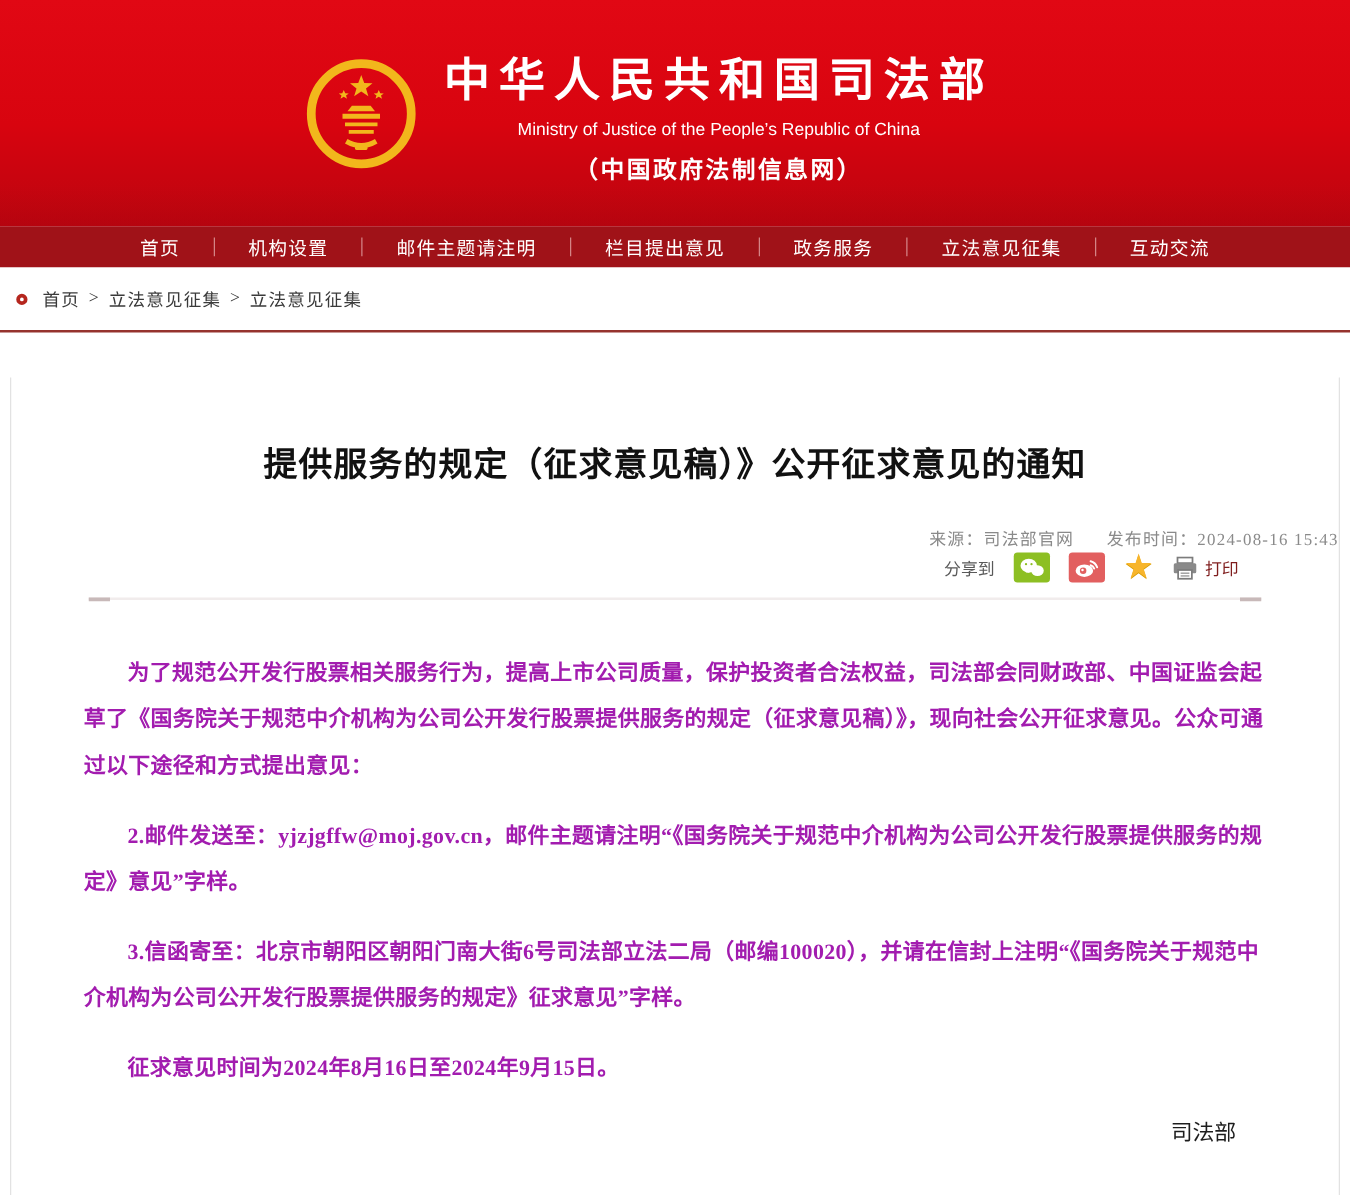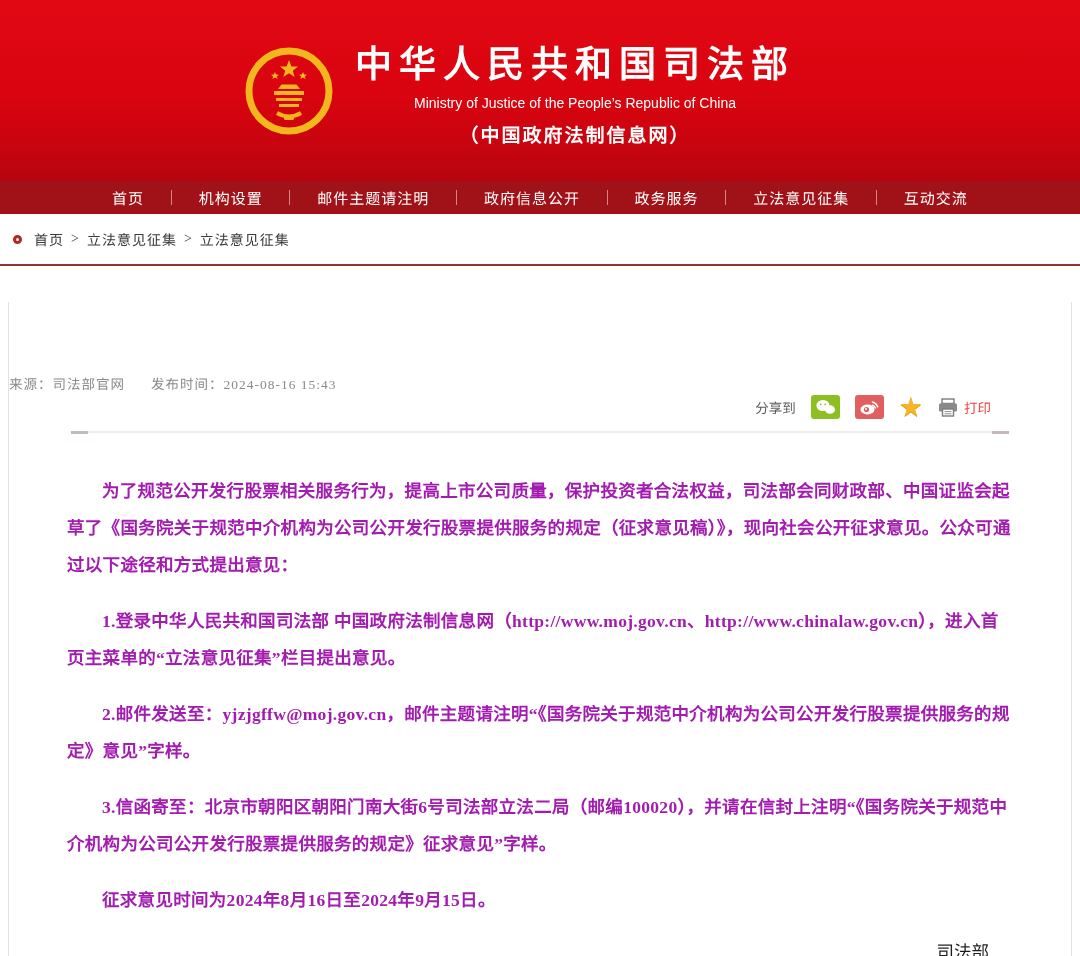--- a/index.html
+++ b/index.html
@@ -33,32 +33,32 @@
   .crumb-sep { margin:0 7px; color:#555; }
   .red-rule { height:2px; background:#96332e; }
 
   
   .card { margin:0 8px; height:724px; background:#fff; border:1px solid #e2e2e2; border-top:none; }
 
   .article-title { margin-top:36px; text-align:center; font-size:27px; font-weight:bold;
                    color:#111; line-height:47px; letter-spacing:1px; }
 
   .meta-band { position:relative; height:66px; margin-top:16px; }
-  .meta-line { text-align:left; font-size:13.5px; color:#8a8a8a; padding-top:8px; letter-spacing:1px; }
+  .meta-line { text-align:right; font-size:13.5px; color:#8a8a8a; padding-top:8px; letter-spacing:1px; }
   .meta-line .gap { display:inline-block; width:26px; }
   .share-row { position:absolute; right:80px; top:30px; display:flex; align-items:center; gap:15px; }
   .share-label { font-size:13.5px; color:#595959;text-align:right; }
   .share-badge { width:29px; height:24px; border-radius:3px; display:flex; align-items:center;
                  justify-content:center; cursor:pointer; }
   .badge-wechat { background:#8dbf23; }
   .badge-weibo  { background:#e25f5f; }
   .star-icon { font-size:27px; line-height:24px; color:#f7b52c; cursor:pointer;
                font-family:"DejaVu Sans",sans-serif; text-shadow:0 1px 0 #d89c00; }
   .print-group { display:flex; align-items:center; gap:6px; cursor:pointer; }
-  .print-label { font-size:13.5px; color:#ef4444; }
+  .print-label { font-size:13.5px; color:#7f1d1d; }
 
   .divider { margin:0 62px; border-top:2px solid #f1ecec; position:relative; }
   .divider::before, .divider::after { content:""; position:absolute; top:-2px; height:3px; width:17px;
                background:#c8b9b9; }
   .divider::before { left:0; } .divider::after { right:0; }
 
   
   .article-body { padding:40px 58px 0; }
   .article-body p { font-size:17.5px; color:#a21caf; line-height:37px; text-indent:2em;
                     margin-bottom:19px; letter-spacing:.3px;font-weight:bold; }
@@ -91,21 +91,21 @@
   </div>
 </header>
 
 <nav class="nav">
   <div class="nav-item">首页</div>
   <div class="nav-sep"></div>
   <div class="nav-item">机构设置</div>
   <div class="nav-sep"></div>
   <div class="nav-item">邮件主题请注明</div>
   <div class="nav-sep"></div>
-  <div class="nav-item">政府信息公开</div>
+  <div class="nav-item">栏目提出意见</div>
   <div class="nav-sep"></div>
   <div class="nav-item">政务服务</div>
   <div class="nav-sep"></div>
   <div class="nav-item">立法意见征集</div>
   <div class="nav-sep"></div>
   <div class="nav-item">互动交流</div>
 </nav>
 
 <div class="crumb-row">
   <span class="crumb-dot"></span>
@@ -114,20 +114,21 @@
   <span>立法意见征集</span>
   <span class="crumb-sep">&gt;</span>
   <span>立法意见征集</span>
 </div>
 <div class="red-rule"></div>
 
 <main class="card">
 
   <h1 class="article-title">
     <br>
+    <span>提供服务的规定（征求意见稿）》公开征求意见的通知</span>
   </h1>
 
   <div class="meta-band">
     <div class="meta-line">
       <span>来源：</span><span>司法部官网</span><span class="gap"></span><span>发布时间：</span><span>2024-08-16 15:43</span>
     </div>
     <div class="share-row">
       <span class="share-label">分享到</span>
       <span class="share-badge badge-wechat">
         <svg width="22" height="18" viewBox="0 0 22 18">
@@ -158,21 +159,20 @@
         </svg>
         <span class="print-label">打印</span>
       </span>
     </div>
   </div>
 
   <div class="divider"></div>
 
   <div class="article-body">
     <p>为了规范公开发行股票相关服务行为，提高上市公司质量，保护投资者合法权益，司法部会同财政部、中国证监会起草了《国务院关于规范中介机构为公司公开发行股票提供服务的规定（征求意见稿）》，现向社会公开征求意见。公众可通过以下途径和方式提出意见：</p>
-    <p>1.登录中华人民共和国司法部 中国政府法制信息网（http://www.moj.gov.cn、http://www.chinalaw.gov.cn），进入首页主菜单的“立法意见征集”栏目提出意见。</p>
     <p>2.邮件发送至：yjzjgffw@moj.gov.cn，邮件主题请注明“《国务院关于规范中介机构为公司公开发行股票提供服务的规定》意见”字样。</p>
     <p>3.信函寄至：北京市朝阳区朝阳门南大街6号司法部立法二局（邮编100020），并请在信封上注明“《国务院关于规范中介机构为公司公开发行股票提供服务的规定》征求意见”字样。</p>
     <p>征求意见时间为2024年8月16日至2024年9月15日。</p>
     <div class="sign-name">司法部</div>
 
   </div>
 
 </main>
 
 </body></html>

